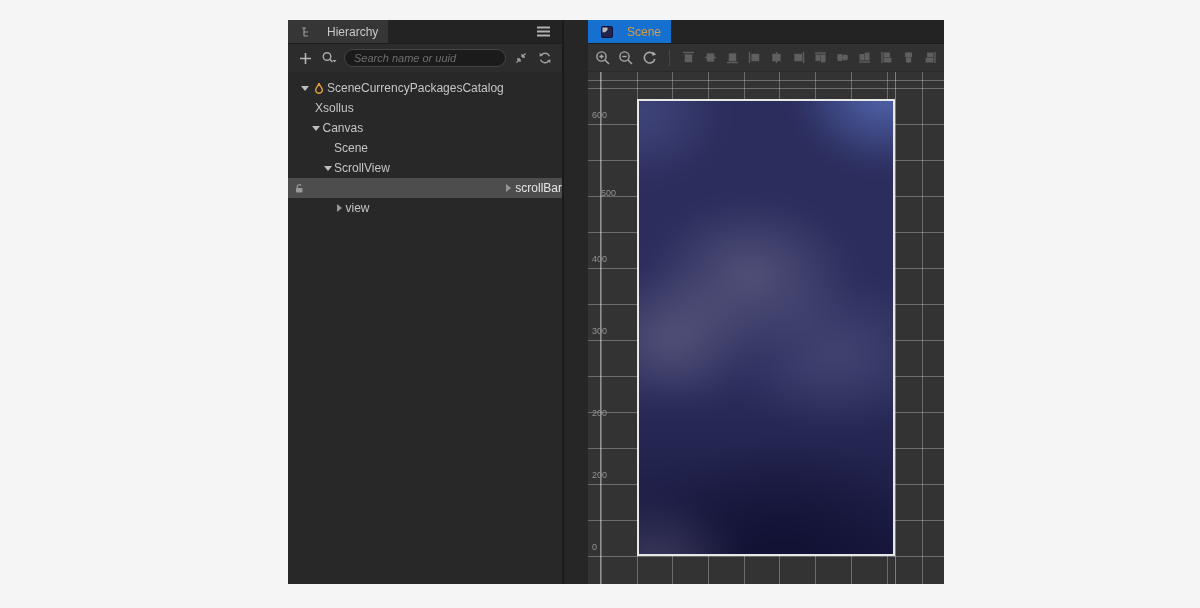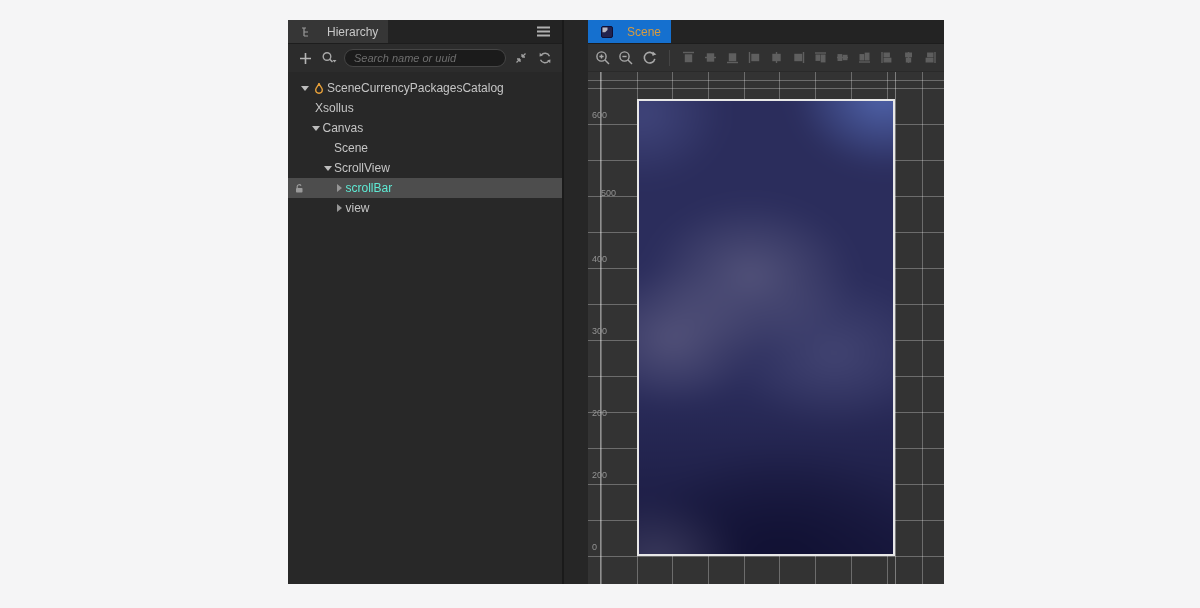--- a/index.html
+++ b/index.html
@@ -17,21 +17,21 @@
   
   .hierarchy-panel { width:274px; display:flex; flex-direction:column; background:#282828; }
   .hierarchy-panel .toolbar { background:#2c2c2c; padding:0 8px; gap:6px; }
   .search-input { flex:1; height:18px; background:#1b1b1b; border:1px solid #454545; border-radius:9px; color:#bbb; font-size:11px; font-style:italic; padding:0 9px; outline:none; min-width:0; }
   .search-input::placeholder { color:#6e6e6e; font-style:italic; }
   .tool-btn { display:flex; align-items:center; justify-content:center; width:18px; height:18px; flex:none; }
   .hamburger { margin-left:auto; margin-right:12px; align-self:center; }
 
   .tree { flex:1; padding-top:6px; overflow:hidden; background:#282828; }
   .tree-row { position:relative; height:20px; display:flex; align-items:center; font-size:12px; color:#c5c5c5; white-space:nowrap; }
-  .tree-row.selected { background:#4d4d4d; color:#5eead4; }
+  .tree-row.selected { background:#4d4d4d; color:#e5e5e5;justify-content:flex-end; }
   .arrow { width:13px; flex:none; display:flex; align-items:center; justify-content:center; }
   .arr-exp { width:0; height:0; border-left:4px solid transparent; border-right:4px solid transparent; border-top:5px solid #bdbdbd; }
   .arr-col { width:0; height:0; border-top:4px solid transparent; border-bottom:4px solid transparent; border-left:5px solid #969696; }
   .row-icon { width:16px; flex:none; display:flex; align-items:center; justify-content:center; }
   .lock-slot { position:absolute; left:6px; top:0; height:20px; display:flex; align-items:center; }
 
   
   .divider { width:2px; background:#1a1a1a; flex:none; }
   .scene-panel { flex:1; display:flex; flex-direction:column; background:#333;margin-left:24px; }
   .scene-panel .toolbar { background:#313131; padding:0 6px; gap:5px; border-bottom:1px solid #2a2a2a; }

